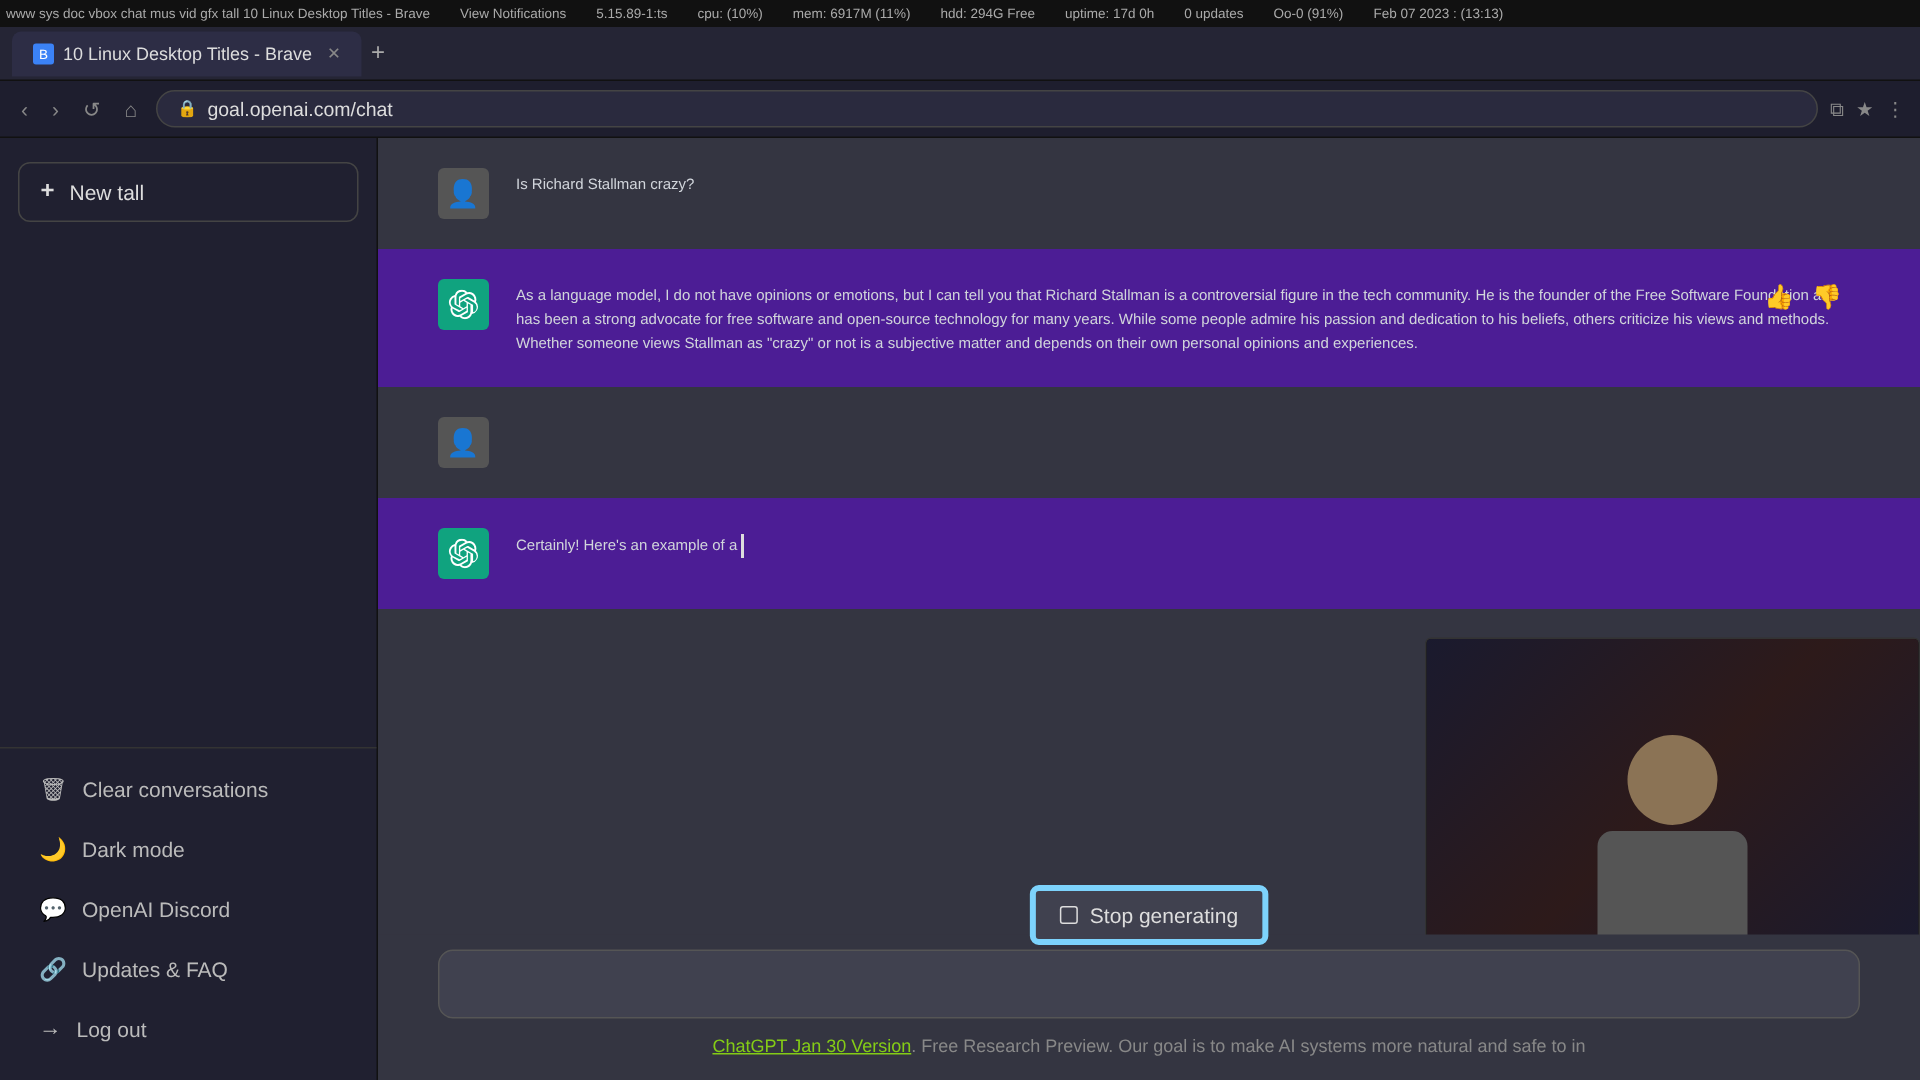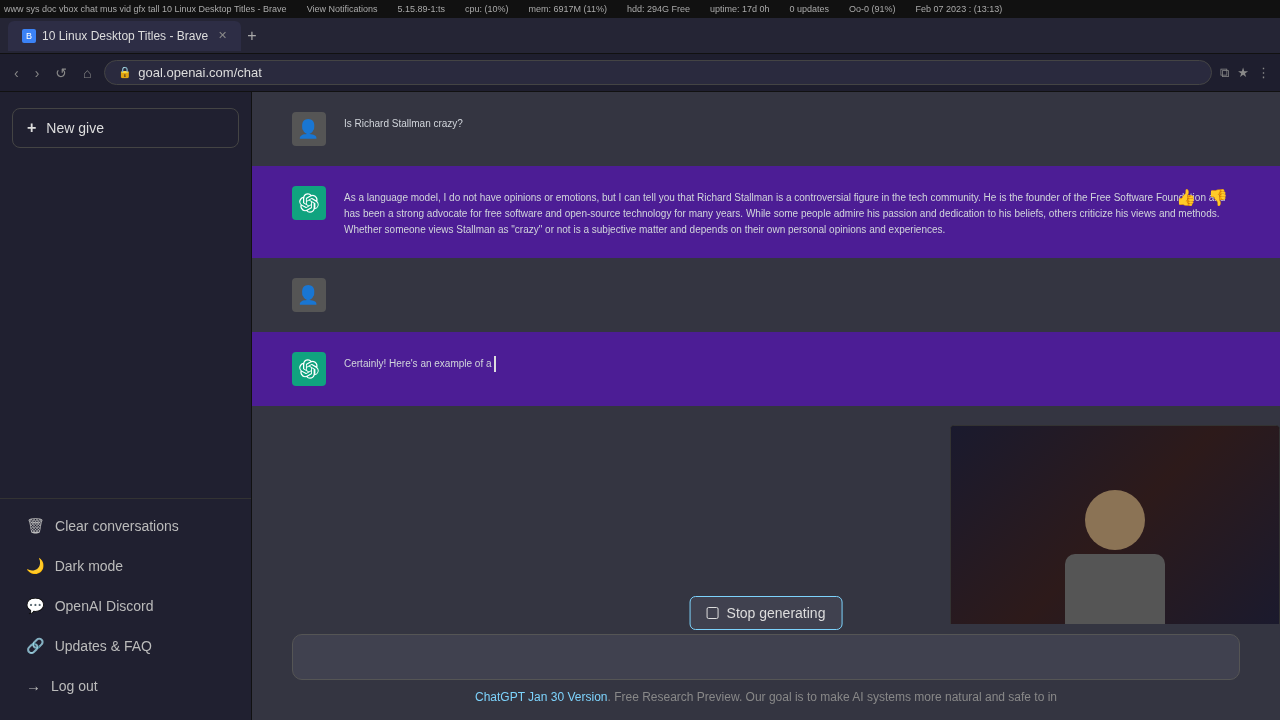--- a/index.html
+++ b/index.html
@@ -226,21 +226,21 @@
       bottom: 90px;
       left: 50%;
       transform: translateX(-50%);
       z-index: 10;
     }
     .stop-btn {
       display: flex;
       align-items: center;
       gap: 8px;
       background: #40414f;
-      border: 1px solid #7dd3fc;
+      border: 4px solid #7dd3fc;
       border-radius: 6px;
       padding: 8px 16px;
       color: #ddd;
       font-size: 14px;
       cursor: pointer;
     }
     .stop-icon {
       width: 12px;
       height: 12px;
       border: 1.5px solid #ddd;
@@ -268,21 +268,22 @@
       resize: none;
       height: 46px;
     }
     .footer-text {
       text-align: center;
       font-size: 12px;
       color: #888;
       margin-top: 6px;
     }
     .footer-link {
-      color: #7dd3fc;
+      color: #84cc16;
+      text-decoration: underline;
       cursor: pointer;
     }
 
     
     .video-overlay {
       position: absolute;
       bottom: 85px;
       right: 0;
       width: 330px;
       height: 210px;
@@ -396,21 +397,21 @@
     <span>⋮</span>
   </div>
 </div>
 
 <div class="main-layout">
 
   <div class="sidebar">
     <div class="sidebar-top">
       <button class="new-chat-btn">
         <span class="plus-icon">+</span>
-        <span>New give</span>
+        <span>New tall</span>
       </button>
     </div>
     <div class="sidebar-bottom">
       <div class="sidebar-item">
         <span class="sidebar-icon">🗑</span>
         <span>Clear conversations</span>
       </div>
       <div class="sidebar-item">
         <span class="sidebar-icon">🌙</span>
         <span>Dark mode</span>

